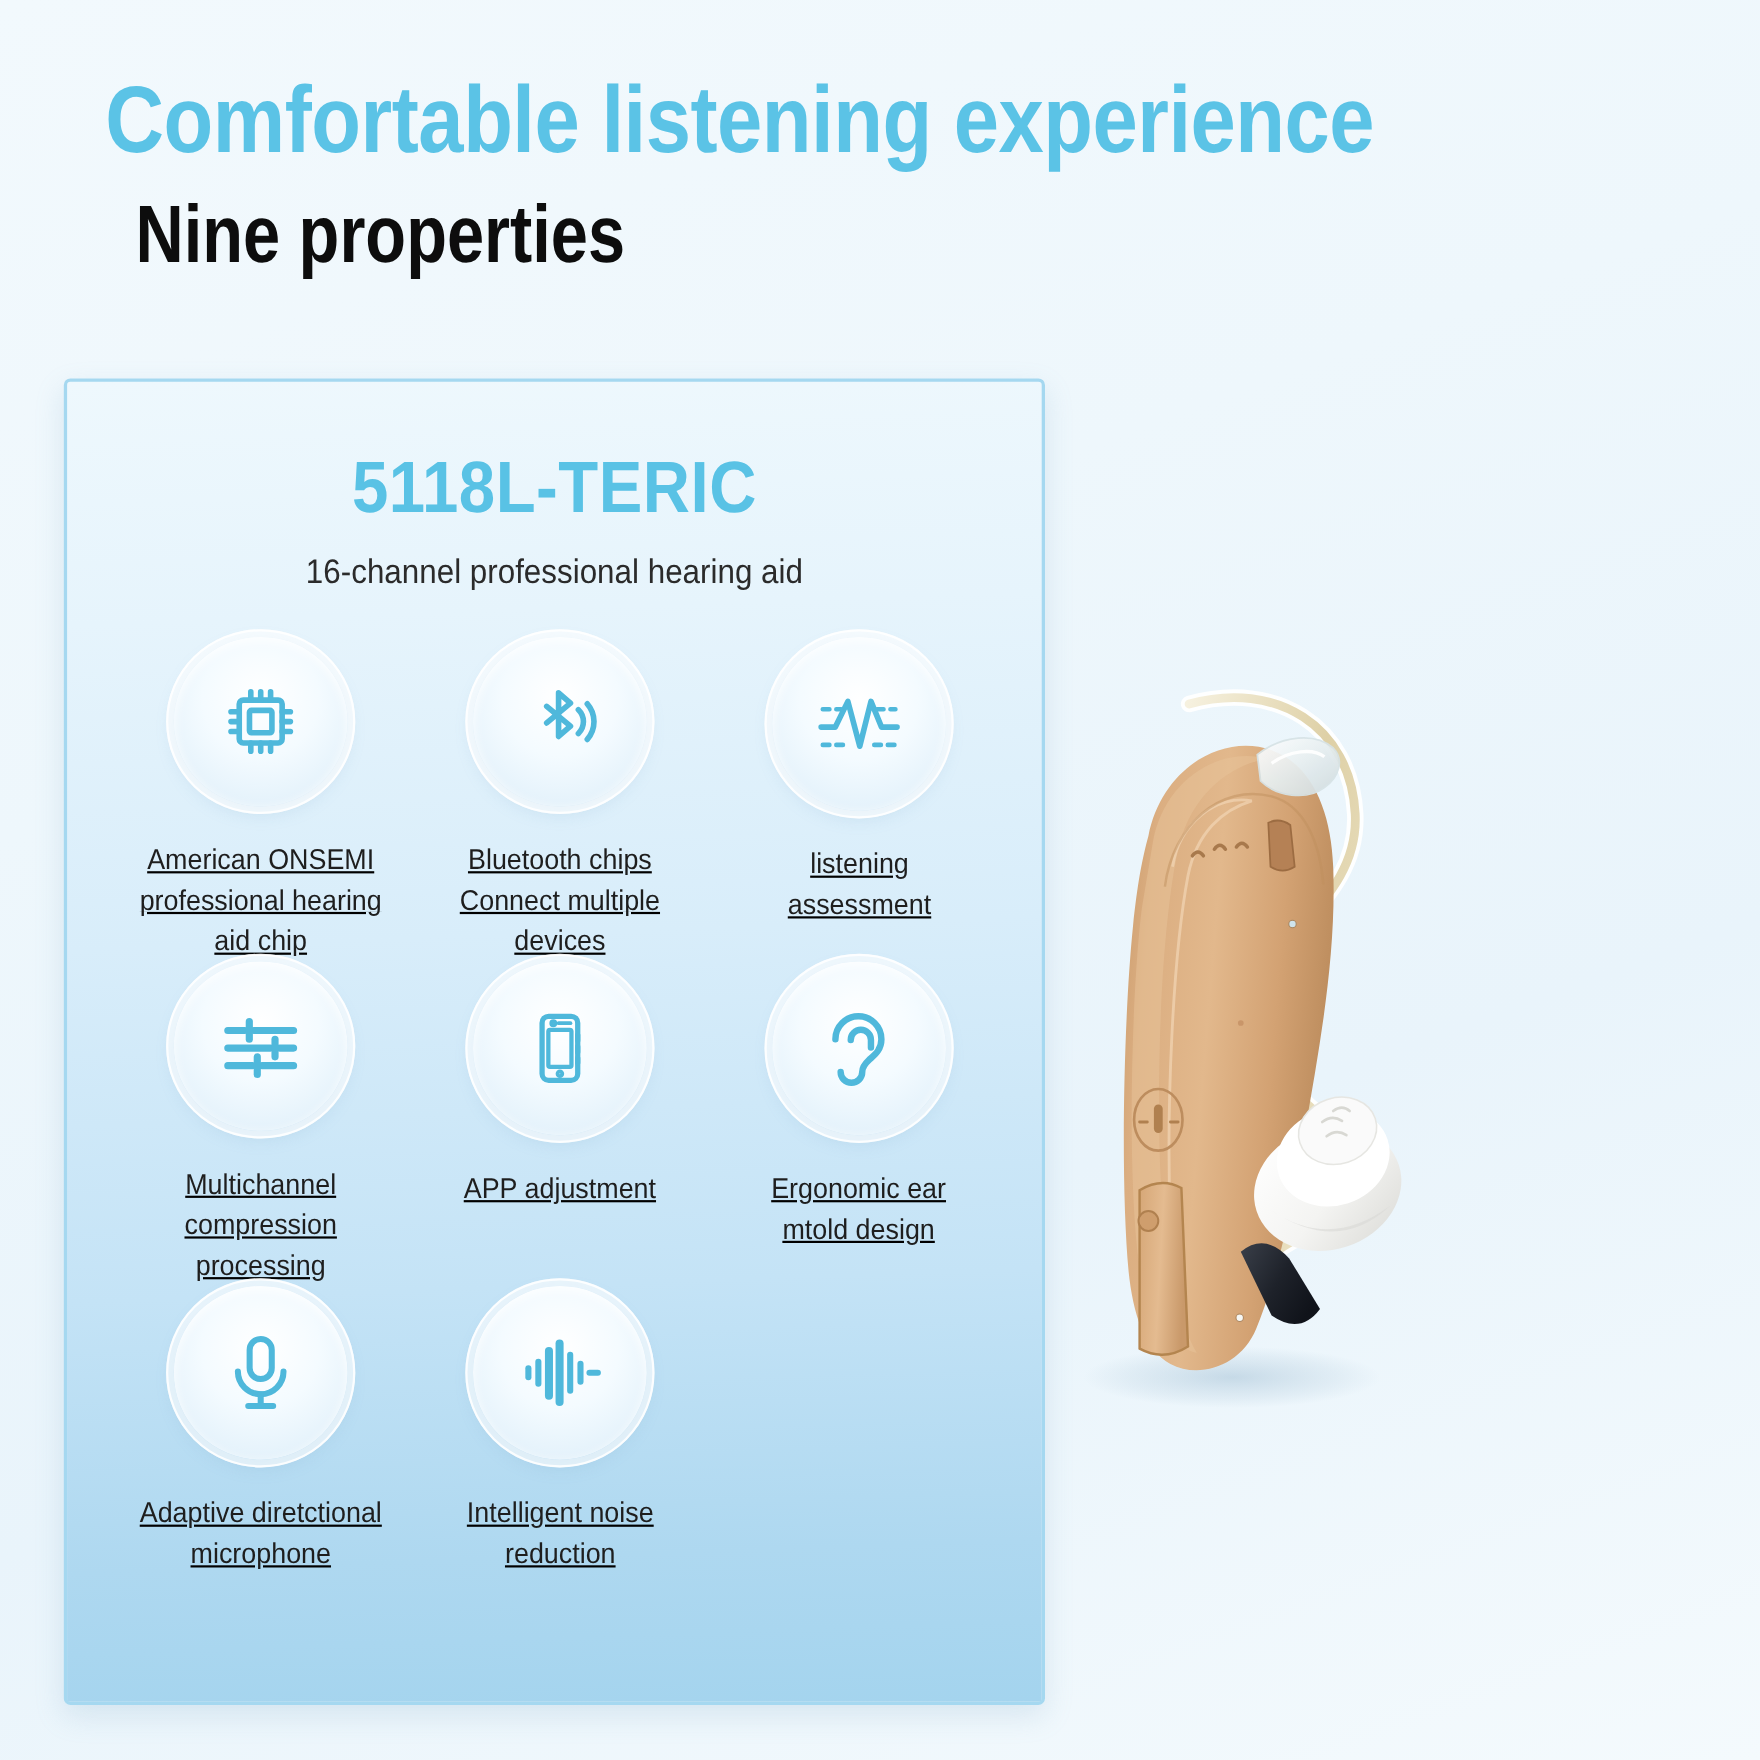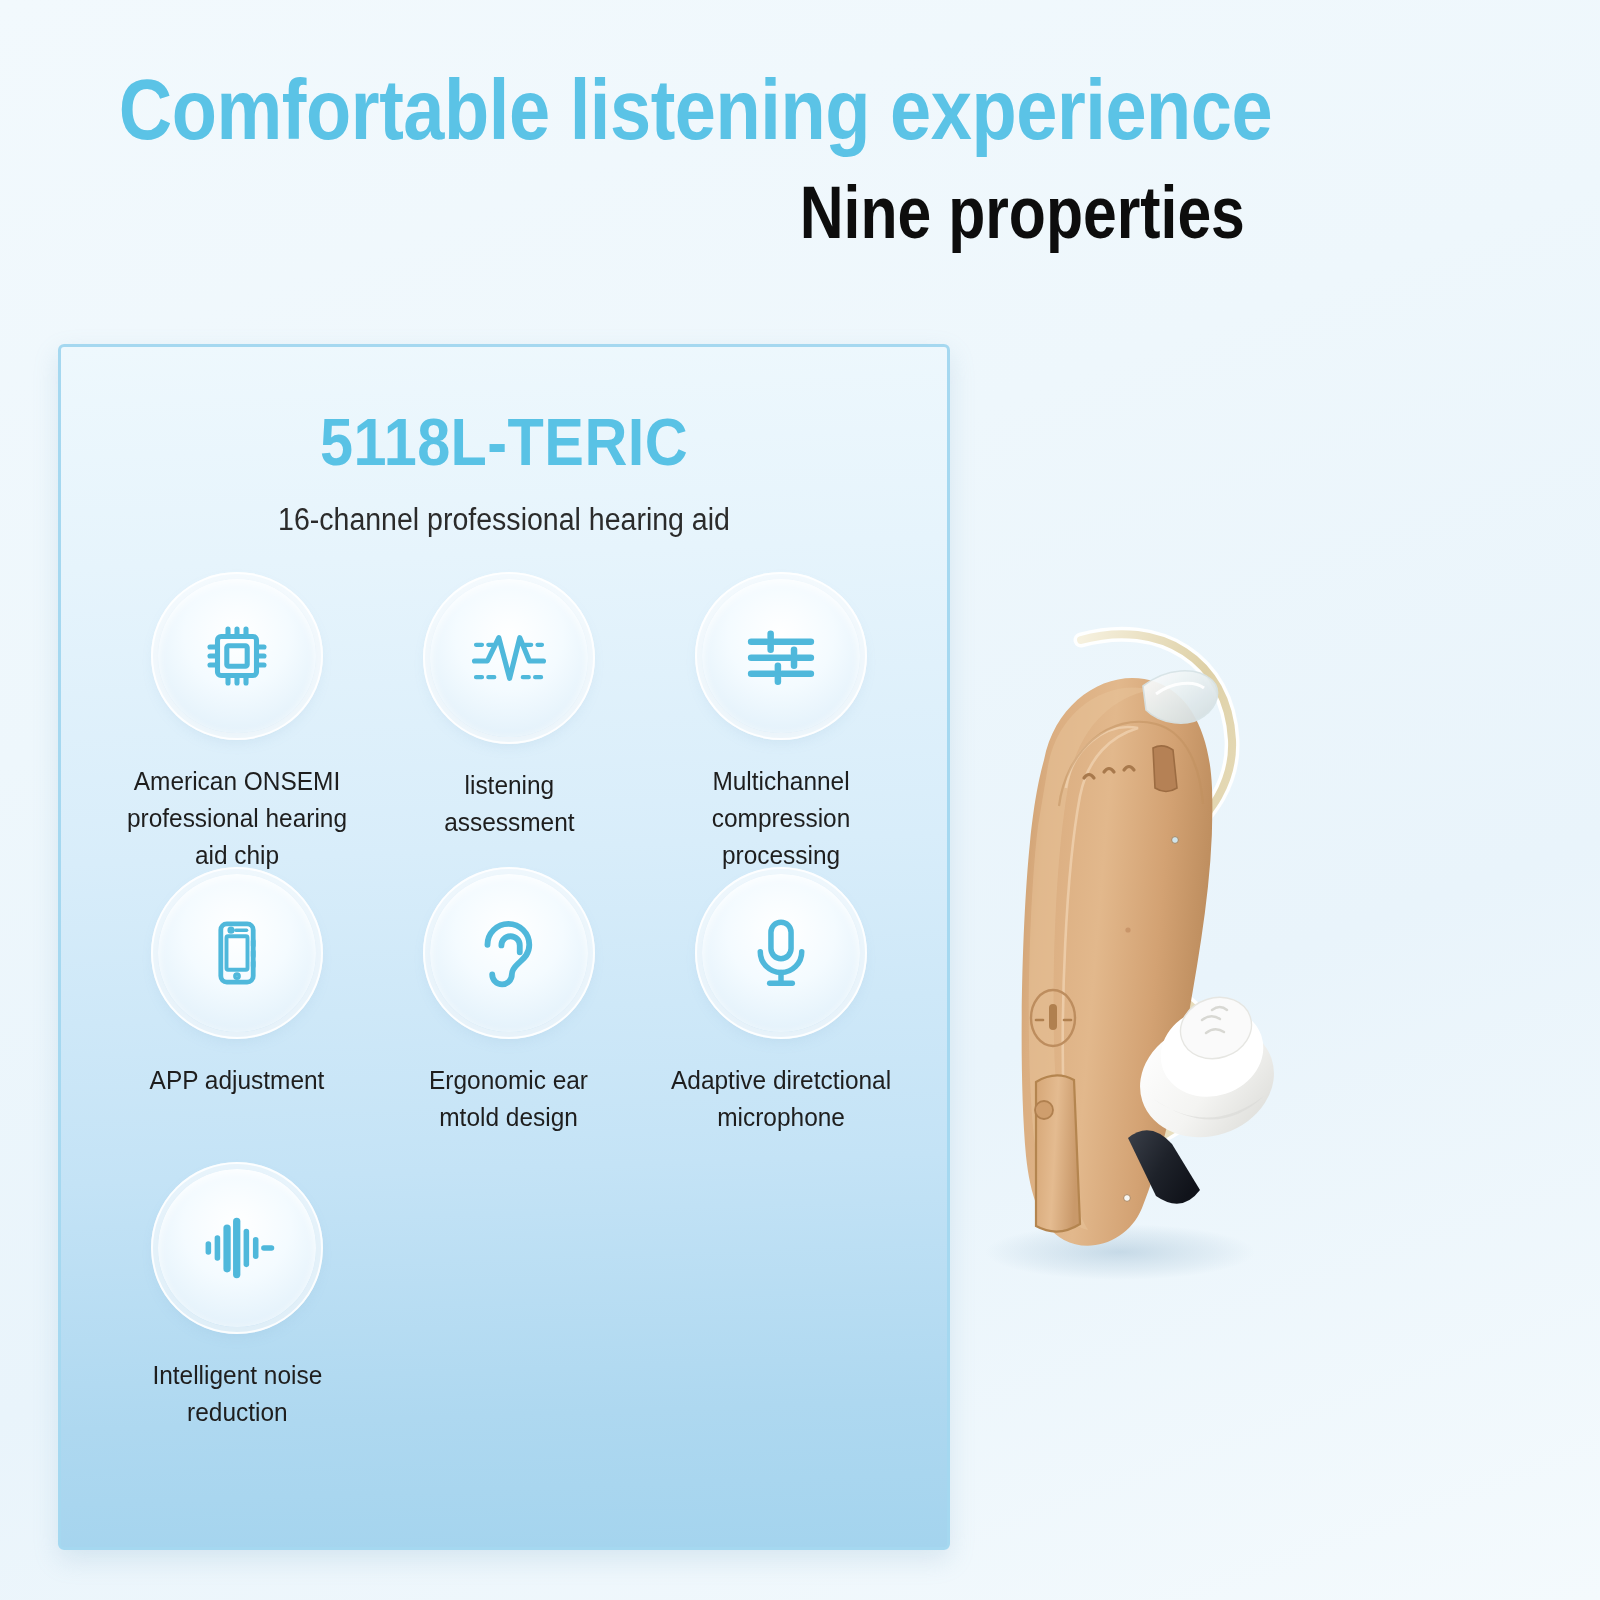--- a/index.html
+++ b/index.html
@@ -14,21 +14,21 @@
     background: linear-gradient(160deg, #f2f9fd 0%, #eef7fc 35%, #e9f4fb 65%, #f4fafd 100%);
     position: relative;
   }
 
   
   .header {
     position: absolute;
     top: 0; left: 0;
     width: 1368px;
     padding-top: 66px;
-    text-align: right;
+    text-align: left;
   }
   .headline {
     font-family: "Liberation Sans Narrow", "Liberation Sans", sans-serif;
     font-size: 86px;
     font-weight: bold;
     color: #5bc3e6;
     letter-spacing: -0.5px;
     line-height: 1.0;
     transform: scaleX(0.86);
     transform-origin: center;
@@ -87,20 +87,21 @@
     line-height: 1;
   }
 
   
   .grid {
     margin-top: 44px;
     display: grid;
     grid-template-columns: repeat(3, 1fr);
     grid-template-rows: repeat(3, 295px);
     padding: 0 30px 0 40px;
+    text-decoration: underline;
   }
   .cell {
     display: flex;
     flex-direction: column;
     align-items: center;
   }
   .badge {
     width: 158px;
     height: 158px;
     border-radius: 50%;
@@ -164,20 +165,31 @@
           <rect x="5.5" y="5.5" width="13" height="13" rx="1.2"></rect>
           <rect x="8.6" y="8.6" width="6.8" height="6.8" rx="0.6"></rect>
           <path d="M9 5.5V3M12 5.5V3M15 5.5V3M9 21v-2.5M12 21v-2.5M15 21v-2.5"></path>
           <path d="M5.5 9H3M5.5 12H3M5.5 15H3M21 9h-2.5M21 12h-2.5M21 15h-2.5"></path>
         </svg>
       </div>
       <div class="cap">American ONSEMI
 professional hearing aid chip</div>
     </div>
 
+    <div class="cell">
+      <div class="badge">
+        <svg width="72" height="72" viewBox="0 0 24 24" fill="none" stroke="#4fb8db" stroke-width="1.7" stroke-linecap="round" stroke-linejoin="round">
+          <path d="M8 7.4l7.2 6-3.6 3.1V3.3l3.6 3.1-7.2 6"></path>
+          <path d="M17.6 8.4a5 5 0 0 1 0 7.2"></path>
+          <path d="M20.3 6.6a8.2 8.2 0 0 1 0 10.8"></path>
+        </svg>
+      </div>
+      <div class="cap">Bluetooth chips
+Connect multiple devices</div>
+    </div>
 
     <div class="cell">
       <div class="badge">
         <svg width="78" height="72" viewBox="0 0 26 24" fill="none" stroke="#4fb8db" stroke-width="1.7" stroke-linecap="round" stroke-linejoin="round">
           <path d="M1.5 13h4.3L9.6 5.2l3.6 13.6 3.4-13.6L19.8 13h4.7"></path>
           <path d="M2 7.6h5.6M18.4 7.6H24" stroke-dasharray="2 2.1" stroke-width="1.4"></path>
           <path d="M2 18.4h6.2M17.6 18.4H24" stroke-dasharray="2 2.1" stroke-width="1.4"></path>
         </svg>
       </div>
       <div class="cap">listening

